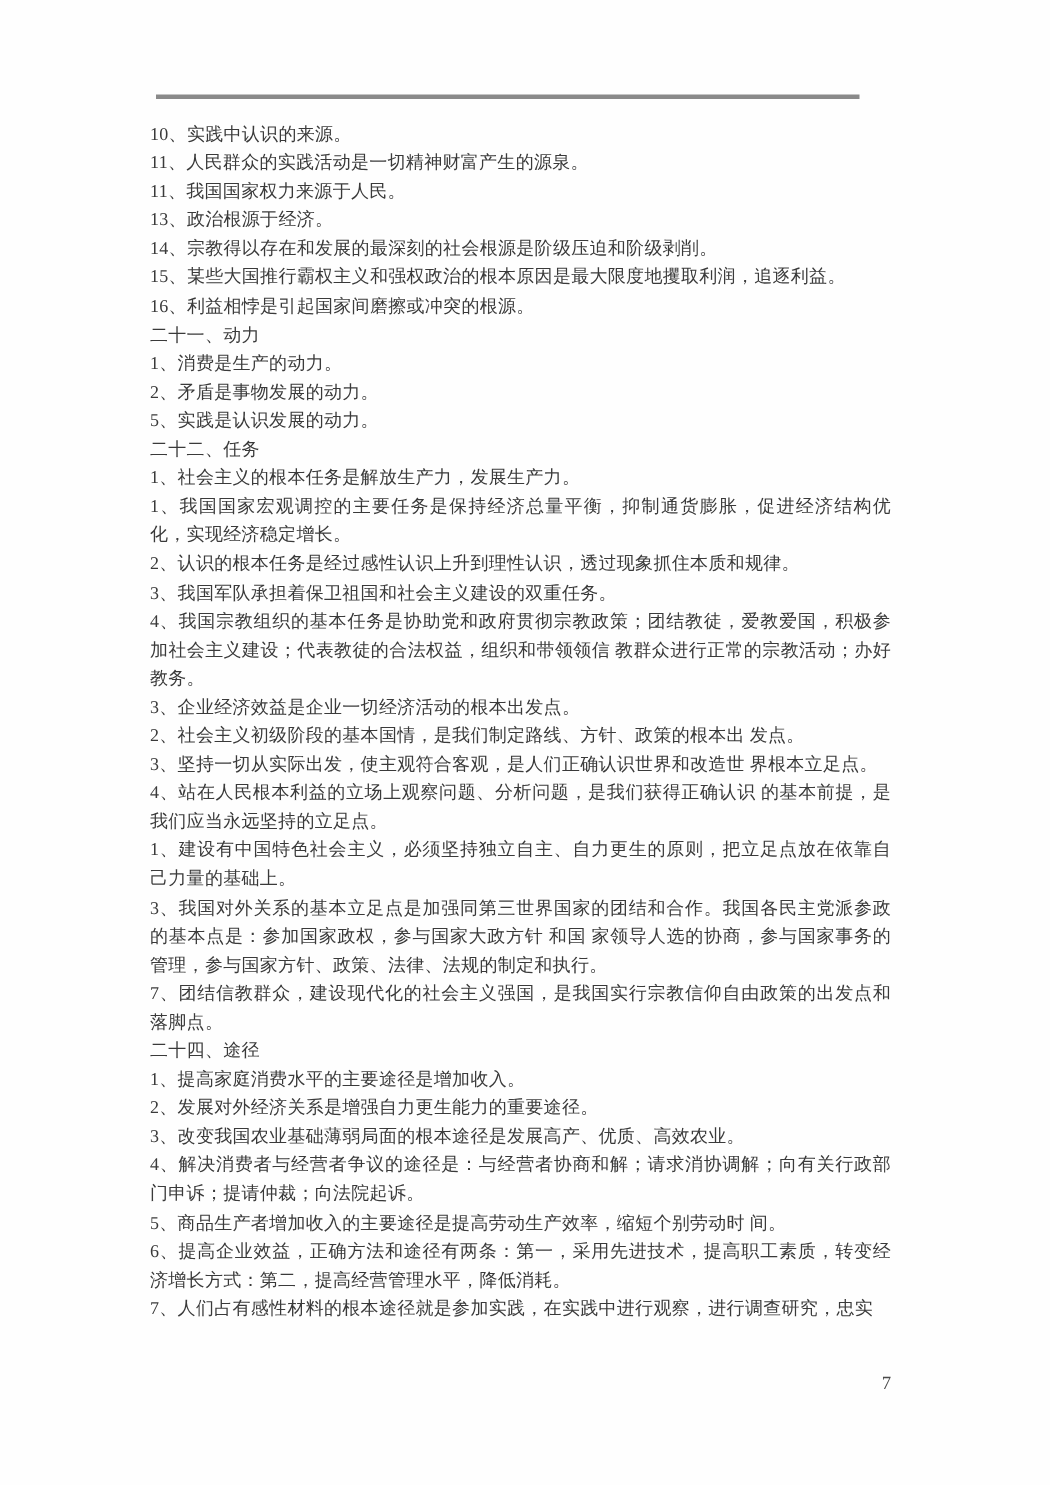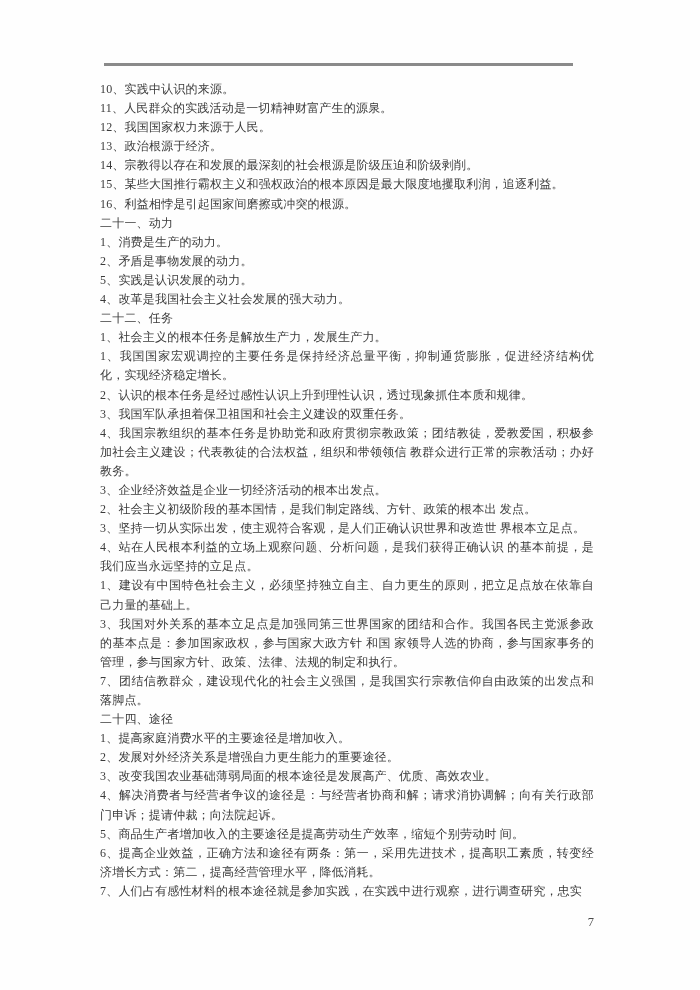--- a/index.html
+++ b/index.html
@@ -57,30 +57,29 @@
   }
 </style>
 </head>
 <body>
 
 <div class="page" style="background: rgb(254, 254, 254);">
   <div class="header-rule" style="background: rgb(138, 138, 138);"></div>
   <div class="doc-body" style="color: rgb(58, 58, 58);">
       <p class="item">10、实践中认识的来源。</p>
       <p class="item">11、人民群众的实践活动是一切精神财富产生的源泉。</p>
-      <p class="item">12、我国国家权力来源于人民。</p>
+      <p class="item">11、我国国家权力来源于人民。</p>
       <p class="item">13、政治根源于经济。</p>
       <p class="item">14、宗教得以存在和发展的最深刻的社会根源是阶级压迫和阶级剥削。</p>
       <p class="item">15、某些大国推行霸权主义和强权政治的根本原因是最大限度地攫取利润，追逐利益。</p>
       <p class="item">16、利益相悖是引起国家间磨擦或冲突的根源。</p>
       <p class="heading">二十一、动力</p>
       <p class="item">1、消费是生产的动力。</p>
       <p class="item">2、矛盾是事物发展的动力。</p>
       <p class="item">5、实践是认识发展的动力。</p>
-      <p class="item">4、改革是我国社会主义社会发展的强大动力。</p>
       <p class="heading">二十二、任务</p>
       <p class="item">1、社会主义的根本任务是解放生产力，发展生产力。</p>
       <p class="item">1、我国国家宏观调控的主要任务是保持经济总量平衡，抑制通货膨胀，促进经济结构优化，实现经济稳定增长。</p>
       <p class="item">2、认识的根本任务是经过感性认识上升到理性认识，透过现象抓住本质和规律。</p>
       <p class="item">3、我国军队承担着保卫祖国和社会主义建设的双重任务。</p>
       <p class="item">4、我国宗教组织的基本任务是协助党和政府贯彻宗教政策；团结教徒，爱教爱国，积极参加社会主义建设；代表教徒的合法权益，组织和带领领信 教群众进行正常的宗教活动；办好教务。</p>
       <p class="item">3、企业经济效益是企业一切经济活动的根本出发点。</p>
       <p class="item">2、社会主义初级阶段的基本国情，是我们制定路线、方针、政策的根本出 发点。</p>
       <p class="item">3、坚持一切从实际出发，使主观符合客观，是人们正确认识世界和改造世 界根本立足点。</p>
       <p class="item">4、站在人民根本利益的立场上观察问题、分析问题，是我们获得正确认识 的基本前提，是我们应当永远坚持的立足点。</p>

